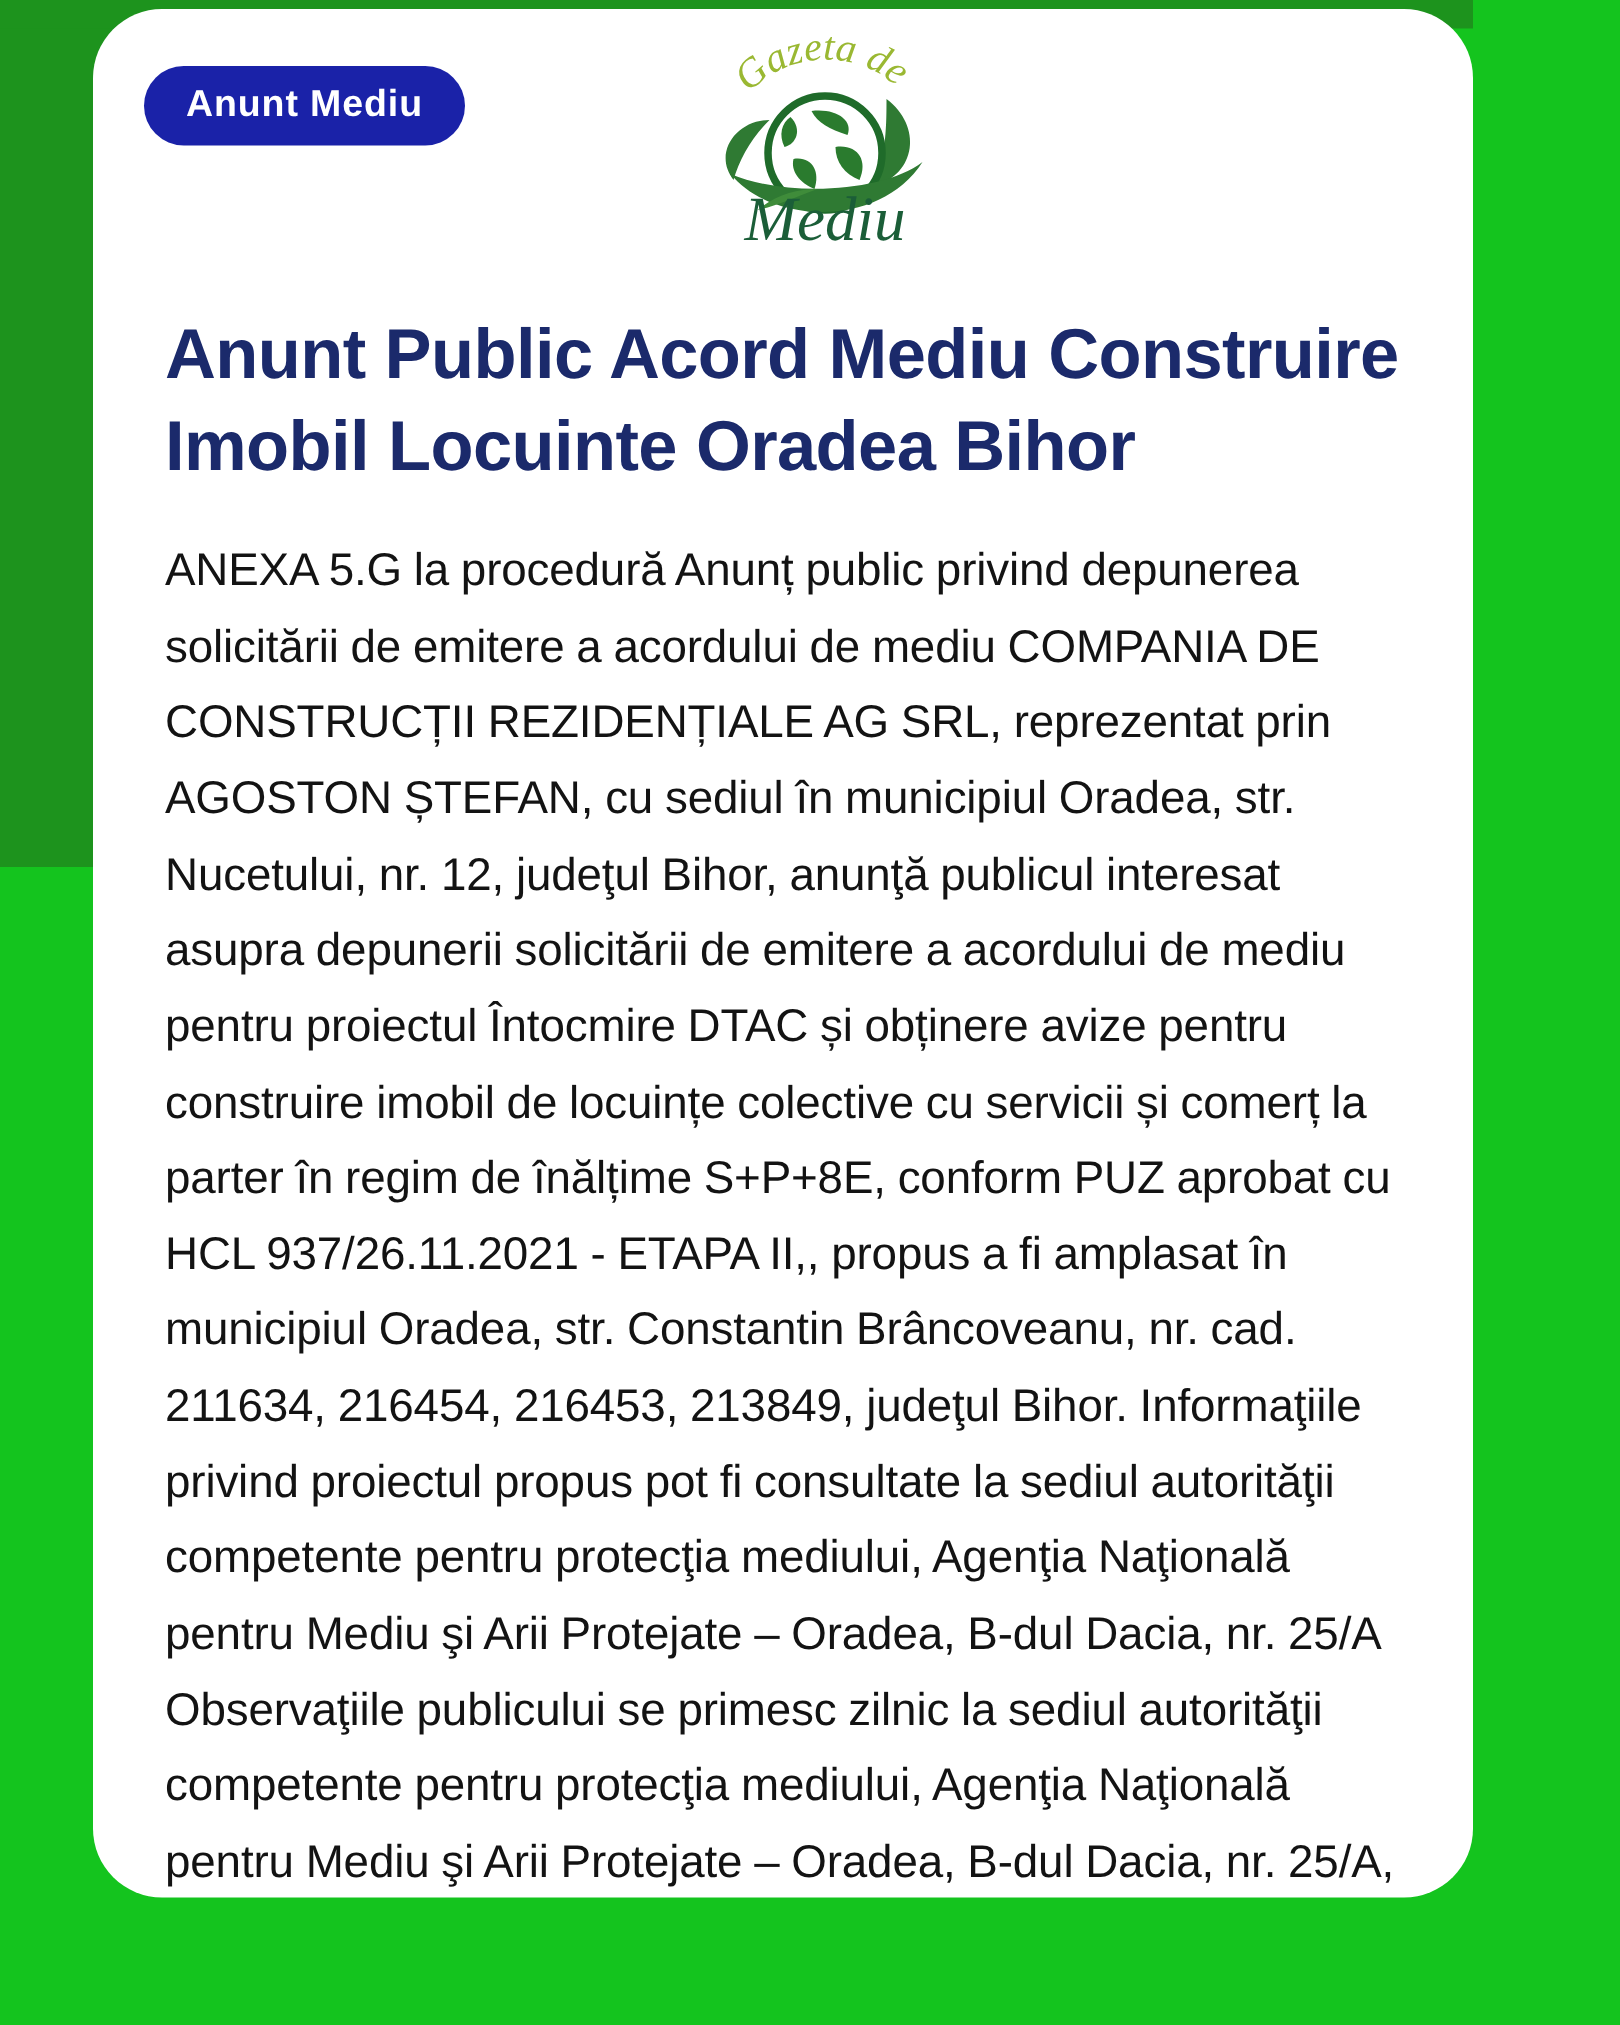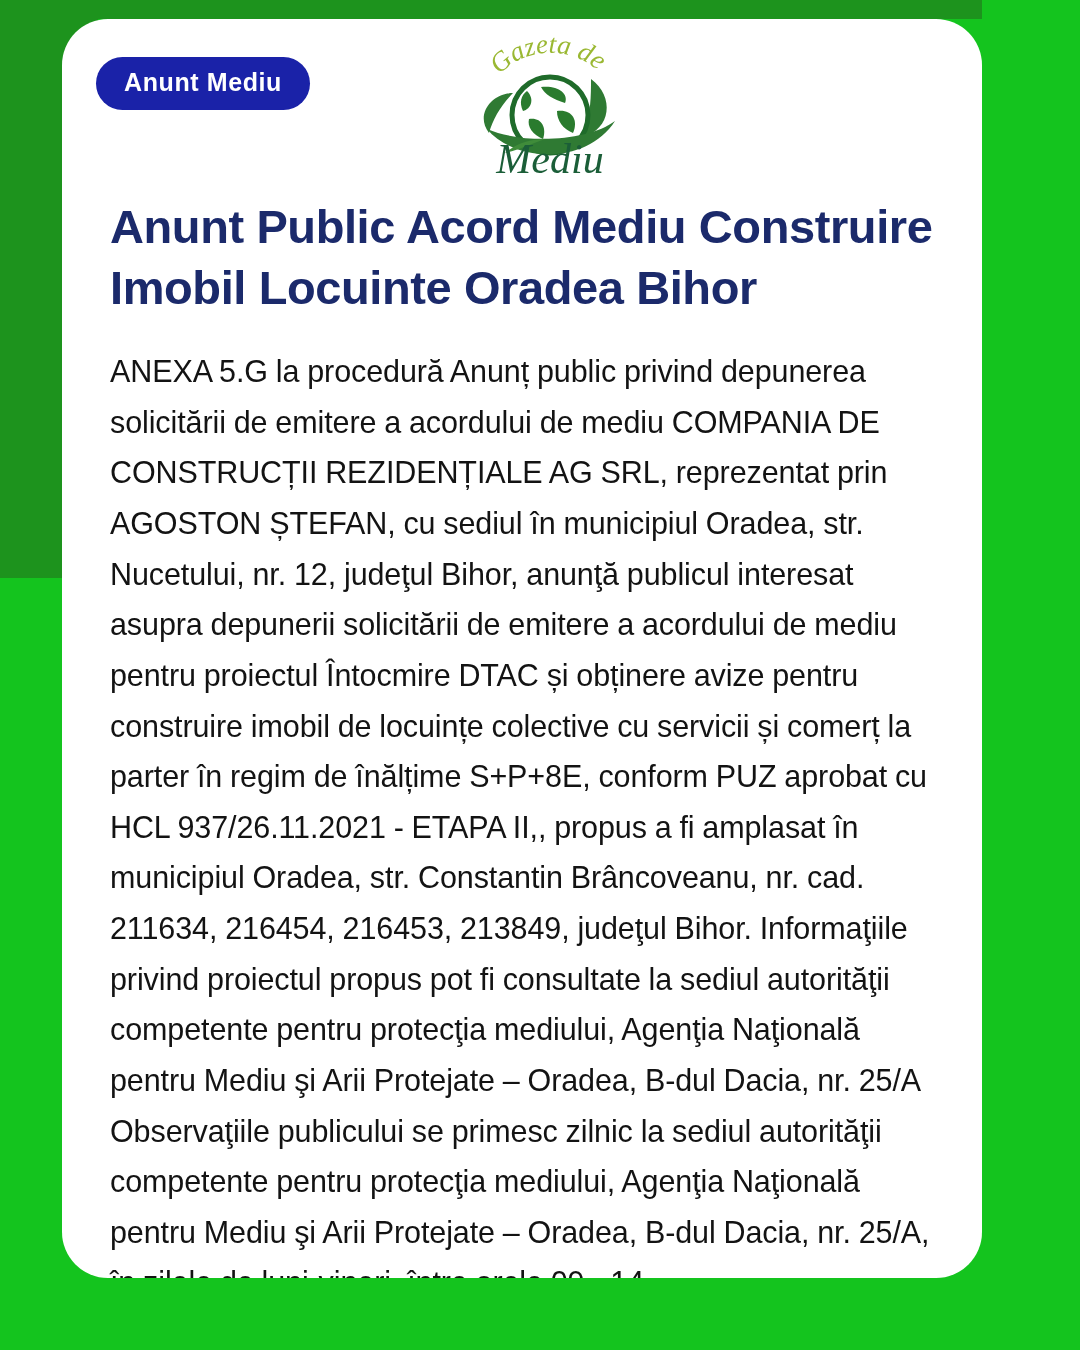--- a/index.html
+++ b/index.html
@@ -37,21 +37,21 @@
     position: absolute;
     left: 0; top: 0;
     width: 982px; height: 19px;
     background: #1d931d;
   }
 
   
   #card {
     position: absolute;
     left: 62px;
-    top: 19px;
+    top: 6px;
     width: 920px;
     height: 1259px;
     background: #ffffff;
     border-radius: 46px;
     overflow: hidden;
     z-index: 2;
   }
 
   
   .header-row {
@@ -80,21 +80,21 @@
     position: absolute;
     left: 403px;
     top: 18px;
     width: 170px;
     height: 140px;
   }
   .logo svg { display: block; width: 100%; height: 100%; }
 
   
   .title {
-    margin: 27px 46px 0 48px;
+    margin: 49px 46px 0 48px;
     color: #1b2a6b;
     font-size: 47px;
     line-height: 1.3;
     font-weight: bold;
     letter-spacing: -0.4px;
   }
 
   
   .body-text {
     margin: 28px 30px 0 48px;

